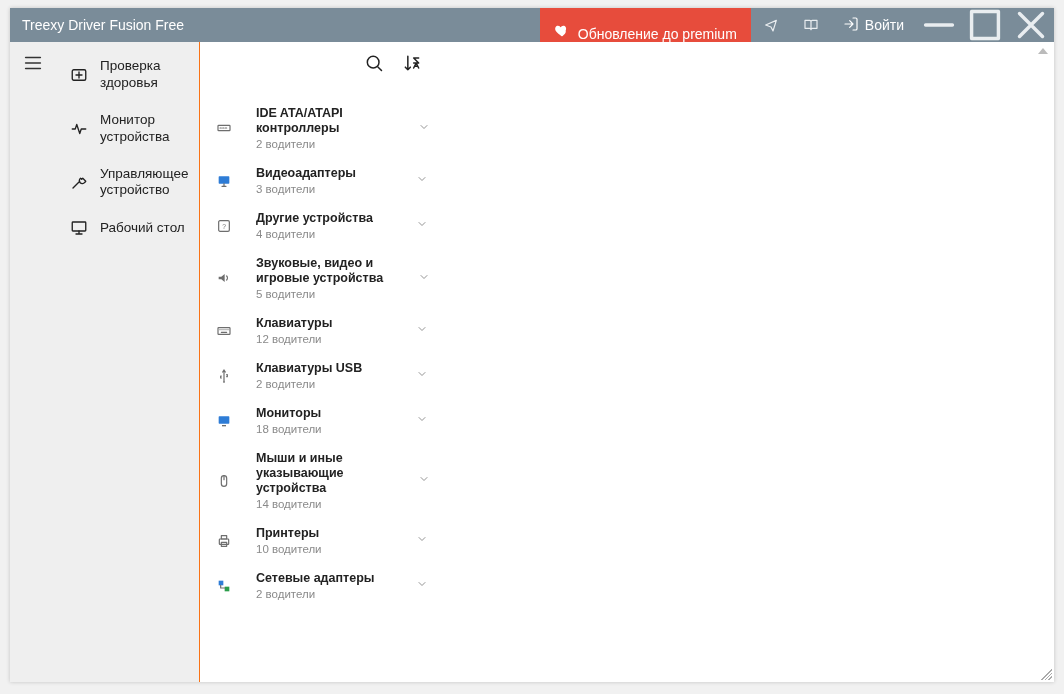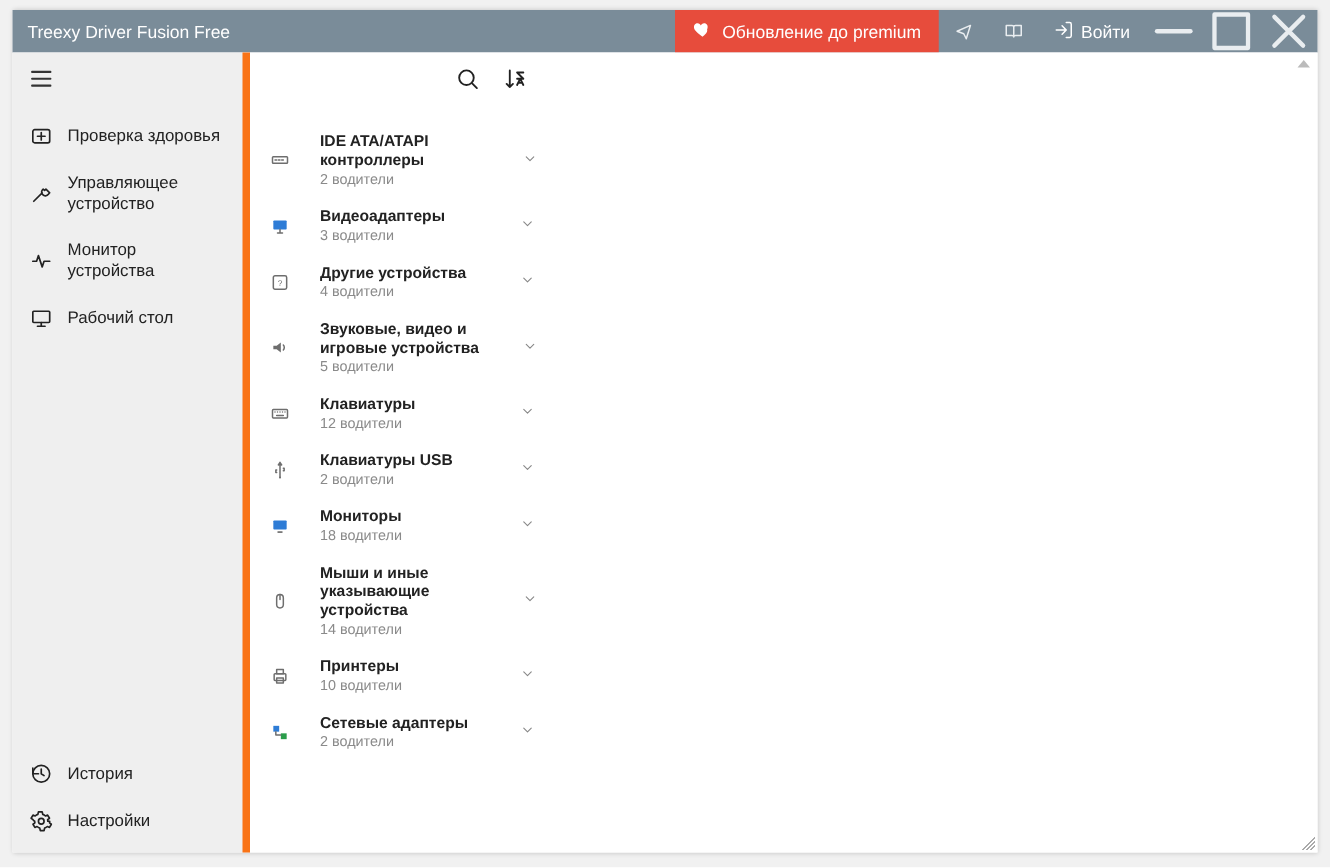--- a/index.html
+++ b/index.html
@@ -6,31 +6,31 @@
   html, body { width: 1064px; height: 694px; overflow: hidden; background: #fff; }
 
   
   .frame { width: 1064px; height: 694px; background: #f1f1f1; padding: 8px 10px 12px 10px; position: relative; }
   .window { width: 100%; height: 100%; background: #fff; display: flex; flex-direction: column; box-shadow: 0 0 4px rgba(0,0,0,.2); }
 
   
   .titlebar { height: 34px; background: #7a8c99; display: flex; align-items: center; color: #fff; font-size: 14px; }
   .titlebar .title { padding-left: 12px; flex: 0 0 auto; font-weight: 400; }
   .titlebar .spacer { flex: 1 1 auto; }
-  .premium { background: #e74c3c; height: 100%; display: flex; align-items: center; padding: 0 14px; color: #fff; font-size: 14px; gap: 8px; cursor: pointer; }
+  .premium { background: #e74c3c; height: 100%; display: flex; align-items: flex-end; padding: 0 14px; color: #fff; font-size: 14px; gap: 8px; cursor: pointer; }
   .titlebtn { width: 40px; height: 100%; display: flex; align-items: center; justify-content: center; color: #e9edf0; cursor: pointer; }
   .titlebtn svg, .titlebtn .glyph { width: 16px; height: 16px; }
   .loginbtn { display: flex; align-items: center; gap: 6px; padding: 0 12px; color: #fff; font-size: 14px; cursor: pointer; }
   .sysbtn { width: 46px; height: 100%; display: flex; align-items: center; justify-content: center; color: #e9edf0; cursor: pointer; }
 
   
   .body { flex: 1 1 auto; display: flex; min-height: 0; }
 
   
-  .sidebar { width: 190px; background: #efefef; border-right: 6px solid #f97316; display: flex; flex-direction: column; }
+  .sidebar { width: 190px; background: #efefef; border-right: 1px solid #f97316; display: flex; flex-direction: row; }
   .hamburger { height: 42px; display: flex; align-items: center; padding: 0 12px; cursor: pointer; }
   .hamburger svg { width: 22px; height: 22px; color:#333; }
   .nav { display:flex; flex-direction:column; margin-top:6px; }
   .nav-item { display:flex; align-items:center; gap:12px; padding: 10px 14px; font-size: 13.5px; color:#222; cursor:pointer; line-height:1.25; }
   .nav-item .nvicon { width:18px; height:18px; flex:0 0 18px; display:flex; align-items:center; justify-content:center; color:#222; }
   .nav-item.selected { background:#dcdcdc; }
   .highlight-box { border: 2.5px solid #d4282a; border-radius: 10px; margin: 0 4px; }
   .sidebar .bottom { margin-top:auto; padding-bottom:6px; }
 
   
@@ -133,32 +133,32 @@
                 <svg viewBox="0 0 24 24">
                   <rect x="3" y="5" width="18" height="14" rx="2"></rect>
                   <path d="M12 8v8M8 12h8"></path>
                 </svg>
               </span>
               <span>Проверка здоровья</span>
             </div>
             <div class="nav-item">
               <span class="nvicon">
                 <svg viewBox="0 0 24 24">
+                  <path d="M3 12h4l2-6 4 12 2-6h6"></path>
+                </svg>
+              </span>
+              <span>Монитор устройства</span>
+            </div>
+            <div class="nav-item">
+              <span class="nvicon">
+                <svg viewBox="0 0 24 24">
                   <path d="M14 7a4 4 0 105.6 5.6L21 11l-4-4-1.4 1.4zM13 11L4 20"></path>
                 </svg>
               </span>
               <span>Управляющее устройство</span>
-            </div>
-            <div class="nav-item">
-              <span class="nvicon">
-                <svg viewBox="0 0 24 24">
-                  <path d="M3 12h4l2-6 4 12 2-6h6"></path>
-                </svg>
-              </span>
-              <span>Монитор устройства</span>
             </div>
             <div class="nav-item">
               <span class="nvicon">
                 <svg viewBox="0 0 24 24">
                   <rect x="3" y="4" width="18" height="12" rx="1"></rect>
                   <path d="M8 20h8M12 16v4"></path>
                 </svg>
               </span>
               <span>Рабочий стол</span>
             </div>

